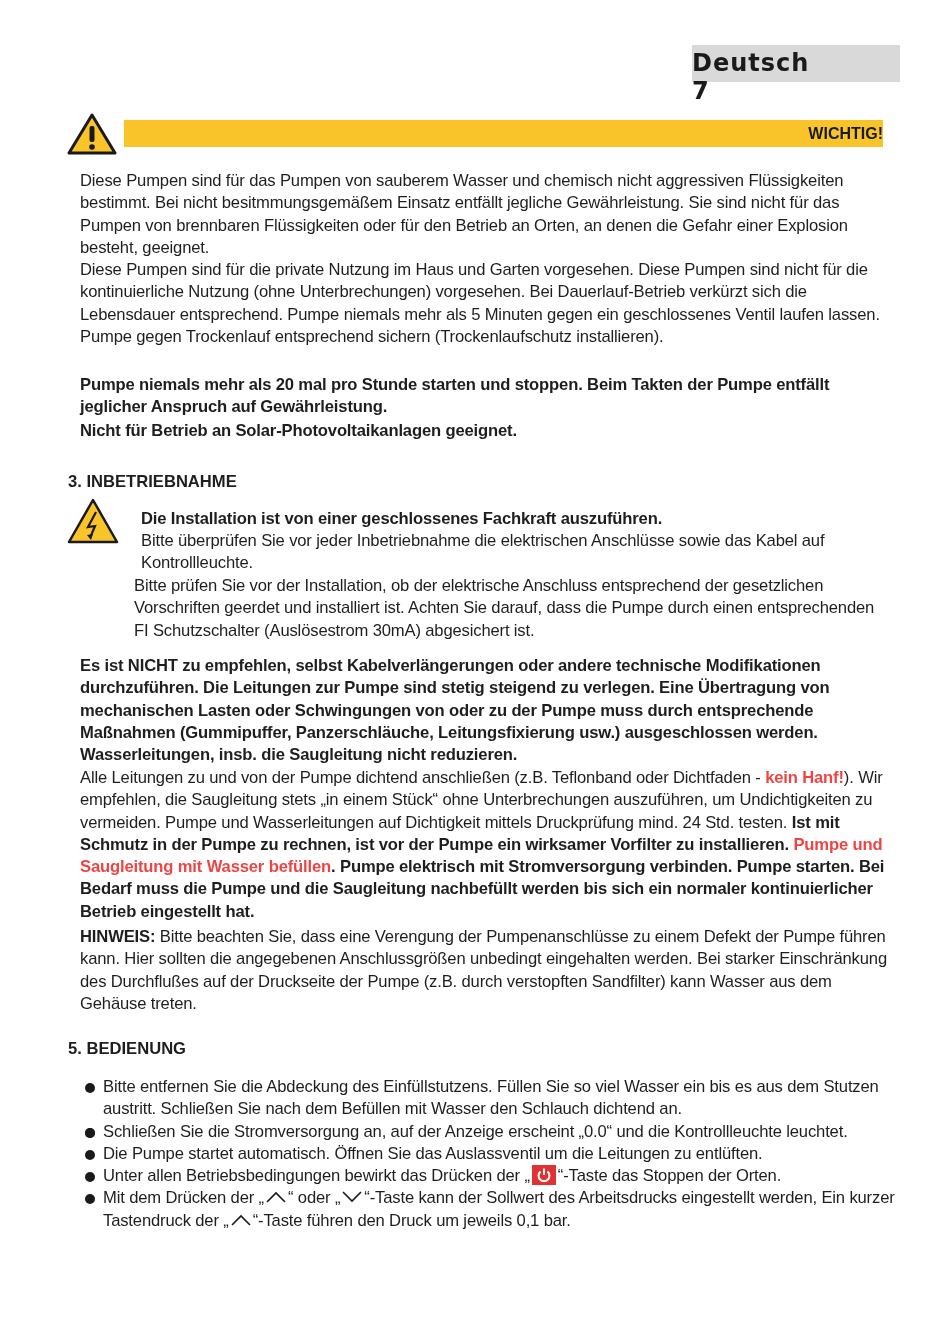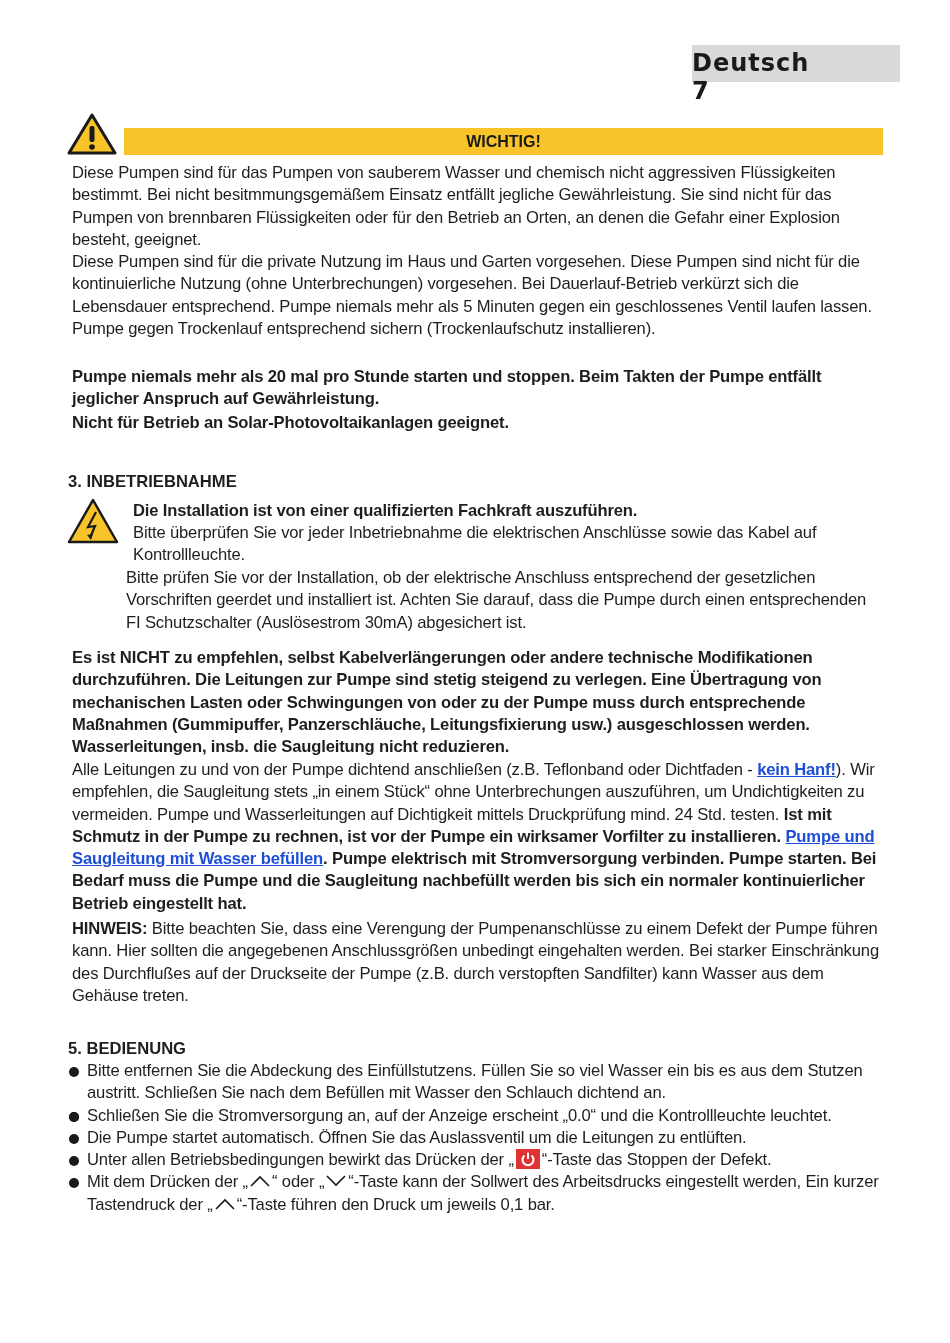--- a/index.html
+++ b/index.html
@@ -5,28 +5,28 @@
   html, body { margin: 0; padding: 0; background: #ffffff; }
   body { width: 950px; height: 1343px; position: relative; overflow: hidden;
          font-family: "Liberation Sans", sans-serif; color: #1e1e1e; }
   .header-tab { position: absolute; left: 692px; top: 45px; width: 208px; height: 37px;
                 background: #d9d9d9; }
   .header-tab span { position: absolute; right: 68px; top: 4px; font-size: 24px; font-weight: bold;
                      letter-spacing: 1px; color: #1a1a1a; font-family: "DejaVu Sans", sans-serif; }
   .warn-row { position: absolute; left: 67px; top: 113px; width: 816px; height: 42px; }
   .warn-icon { position: absolute; left: 0; top: 0; width: 50px; height: 42px; }
   .warn-bar { position: absolute; left: 57px; top: 7px; width: 759px; height: 27px; background: #f8c42a;
-              text-align: center; font-size: 16px; font-weight: bold; line-height: 27px; color: #1a1a1a; margin-top: 8px; }
+              text-align: right; font-size: 16px; font-weight: bold; line-height: 27px; color: #1a1a1a; }
   .para { position: absolute; left: 68px; width: 815px; font-size: 16.6px; line-height: 22.3px;
-          letter-spacing: -0.15px; margin: 4px; }
+          letter-spacing: -0.15px; margin: 12px; }
   .bold { font-weight: bold; }
-  .red { color: #1d4ed8; text-decoration: underline; }
+  .red { color: #ef4444; }
   .section-title { position: absolute; left: 68px; font-size: 16.6px; font-weight: bold; }
   .elec-icon { position: absolute; left: 67px; top: 498px; width: 52px; height: 46px; }
-  .bullets { position: absolute; left: 68px; top: 1060px; width: 820px; margin: 0; padding: 0; list-style: none;
+  .bullets { position: absolute; left: 68px; top: 1060px; width: 820px; margin: 16px; padding: 0; list-style: none;
              font-size: 16.6px; line-height: 22.3px; letter-spacing: -0.15px; }
   .bullets li { position: relative; padding-left: 19px; }
   .bullets li .dot { position: absolute; left: 1px; top: 7px; width: 10px; height: 10px; border-radius: 50%; background: #1a1a1a; }
   .power-key { display: inline-block; width: 24px; height: 20px; background: #e03232; vertical-align: -4px;
                position: relative; margin: 0 2px; }
   .arrow-glyph { display: inline-block; width: 22px; height: 12px; vertical-align: 0px; margin: 0 1px; }
 </style>
 </head>
 <body>
 
@@ -49,21 +49,21 @@
 <p class="para bold" style="top:408px">Nicht für Betrieb an Solar-Photovoltaikanlagen geeignet.</p>
 
 <div class="section-title" style="top:472px">3. INBETRIEBNAHME</div>
 
 <svg class="elec-icon" viewBox="0 0 52 46">
   <polygon points="26,2 50,44 2,44" fill="#f8c42a" stroke="#1a1a1a" stroke-width="2.5" stroke-linejoin="round"></polygon>
   <polyline points="29,14 21,29 28,28 23,40" fill="none" stroke="#1a1a1a" stroke-width="2.2"></polyline>
   <polygon points="20,37 24,42 26,36" fill="#1a1a1a"></polygon>
 </svg>
 
-<p class="para bold" style="left:129px;width:755px;top:496px">Die Installation ist von einer qualifizierten Fachkraft auszuführen.</p>
+<p class="para bold" style="left:129px;width:755px;top:496px">Die Installation ist von einer geschlossenes Fachkraft auszuführen.</p>
 <p class="para" style="left:129px;width:735px;top:518px">Bitte überprüfen Sie vor jeder Inbetriebnahme die elektrischen Anschlüsse sowie das Kabel auf Kontrollleuchte.</p>
 <p class="para" style="left:122px;width:745px;top:563px">Bitte prüfen Sie vor der Installation, ob der elektrische Anschluss entsprechend der gesetzlichen Vorschriften geerdet und installiert ist. Achten Sie darauf, dass die Pumpe durch einen entsprechenden FI Schutzschalter (Auslösestrom 30mA) abgesichert ist.</p>
 
 <p class="para bold" style="top:643px">Es ist NICHT zu empfehlen, selbst Kabelverlängerungen oder andere technische Modifikationen durchzuführen. Die Leitungen zur Pumpe sind stetig steigend zu verlegen. Eine Übertragung von mechanischen Lasten oder Schwingungen von oder zu der Pumpe muss durch entsprechende Maßnahmen (Gummipuffer, Panzerschläuche, Leitungsfixierung usw.) ausgeschlossen werden. Wasserleitungen, insb. die Saugleitung nicht reduzieren.</p>
 
 <p class="para" style="top:755px">
   <span>Alle Leitungen zu und von der Pumpe dichtend anschließen (z.B. Teflonband oder Dichtfaden - </span><span class="red bold">kein Hanf!</span><span>). Wir empfehlen, die Saugleitung stets „in einem Stück“ ohne Unterbrechungen auszuführen, um Undichtigkeiten zu vermeiden. Pumpe und Wasserleitungen auf Dichtigkeit mittels Druckprüfung mind. 24 Std. testen. </span><span class="bold">Ist mit Schmutz in der Pumpe zu rechnen, ist vor der Pumpe ein wirksamer Vorfilter zu installieren. </span><span class="red bold">Pumpe und Saugleitung mit Wasser befüllen</span><span class="bold">. Pumpe elektrisch mit Stromversorgung verbinden. Pumpe starten. Bei Bedarf muss die Pumpe und die Saugleitung nachbefüllt werden bis sich ein normaler kontinuierlicher Betrieb eingestellt hat.</span>
 </p>
 
 <p class="para" style="top:914px">
@@ -73,21 +73,21 @@
 <div class="section-title" style="top:1039px">5. BEDIENUNG</div>
 
 <ul class="bullets">
   <li><span class="dot"></span><span>Bitte entfernen Sie die Abdeckung des Einfüllstutzens. Füllen Sie so viel Wasser ein bis es aus dem Stutzen austritt. Schließen Sie nach dem Befüllen mit Wasser den Schlauch dichtend an.</span></li>
   <li><span class="dot"></span></li>
   <li><span class="dot"></span><span>Schließen Sie die Stromversorgung an, auf der Anzeige erscheint „0.0“ und die Kontrollleuchte leuchtet.</span></li>
   <li><span class="dot"></span><span>Die Pumpe startet automatisch. Öffnen Sie das Auslassventil um die Leitungen zu entlüften.</span></li>
   <li><span class="dot"></span><span>Unter allen Betriebsbedingungen bewirkt das Drücken der „</span><span class="power-key"><svg width="24" height="20" viewBox="0 0 24 20">
           <path d="M8.5 6.5 A5.5 5.5 0 1 0 15.5 6.5" fill="none" stroke="#fff" stroke-width="2"></path>
           <line x1="12" y1="3.5" x2="12" y2="10" stroke="#fff" stroke-width="2"></line>
-        </svg></span><span>“-Taste das Stoppen der Defekt.</span></li>
+        </svg></span><span>“-Taste das Stoppen der Orten.</span></li>
   <li><span class="dot"></span><span>Mit dem Drücken der „</span><svg class="arrow-glyph" viewBox="0 0 22 12">
         <polyline points="2,11 11,2 20,11" fill="none" stroke="#1a1a1a" stroke-width="1.6"></polyline>
       </svg><span>“ oder „</span><svg class="arrow-glyph" viewBox="0 0 22 12">
         <polyline points="2,1 11,10 20,1" fill="none" stroke="#1a1a1a" stroke-width="1.6"></polyline>
       </svg><span>“-Taste kann der Sollwert des Arbeitsdrucks eingestellt werden, Ein kurzer Tastendruck der „</span><svg class="arrow-glyph" viewBox="0 0 22 12">
         <polyline points="2,11 11,2 20,11" fill="none" stroke="#1a1a1a" stroke-width="1.6"></polyline>
       </svg><span>“-Taste führen den Druck um jeweils 0,1 bar.</span></li>
 </ul>
 
 </body></html>

